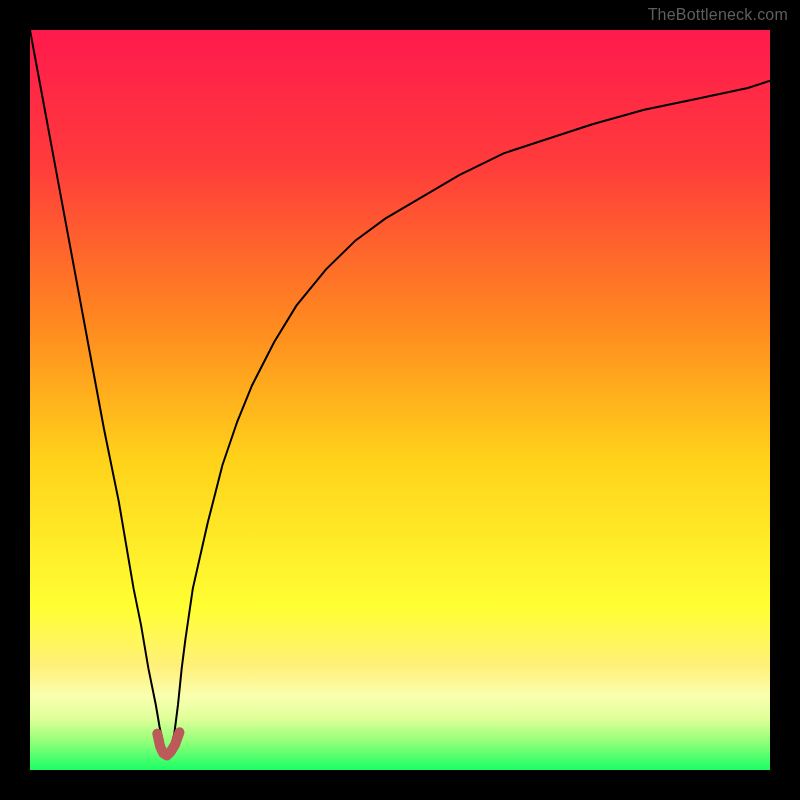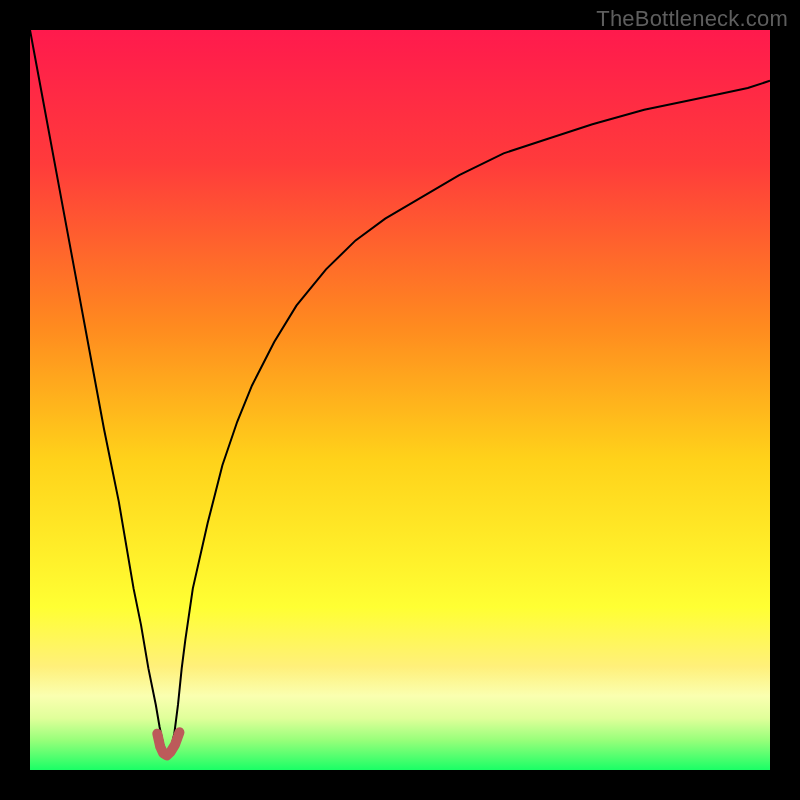--- a/index.html
+++ b/index.html
@@ -31,21 +31,21 @@
   }
   .line-layer {
     position: absolute;
     inset: 0;
   }
   .watermark {
     position: absolute;
     top: 6px;
     right: 12px;
     color: #5e5e5e;
-    font-size: 22px;
+    font-size: 16px;
     letter-spacing: 0.2px;
     font-weight: 400;
     user-select: none;
   }
 </style>
 </head>
 <body>
 
 <div class="frame">
   <div class="plot-area">

